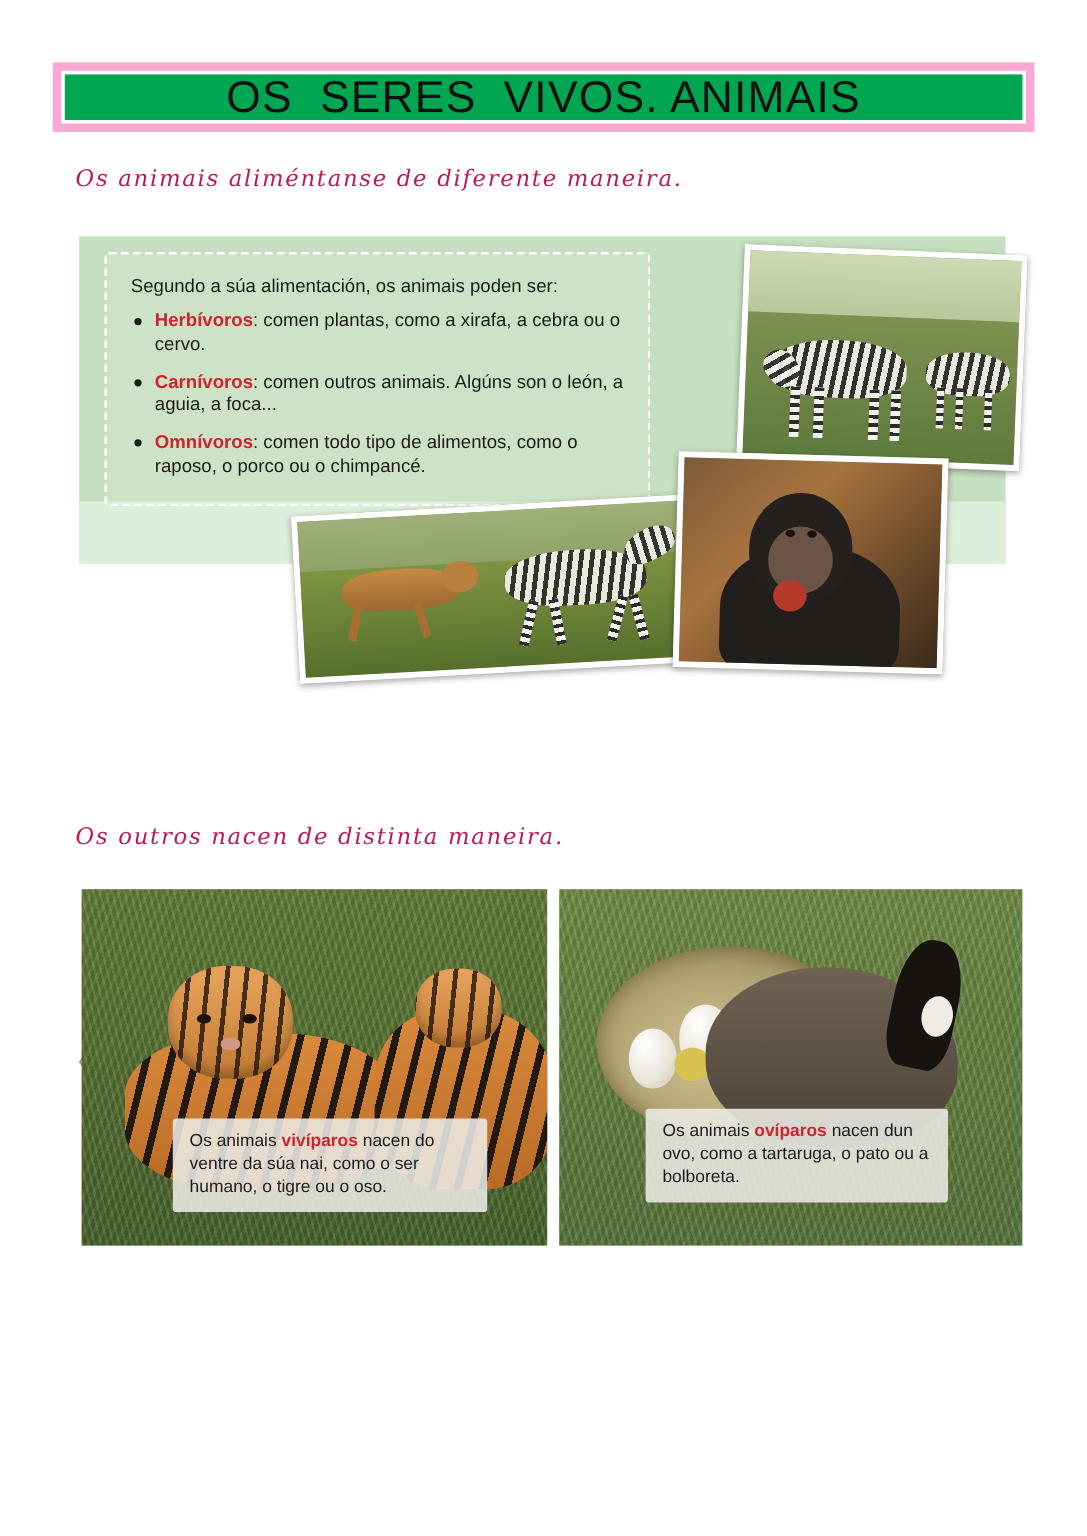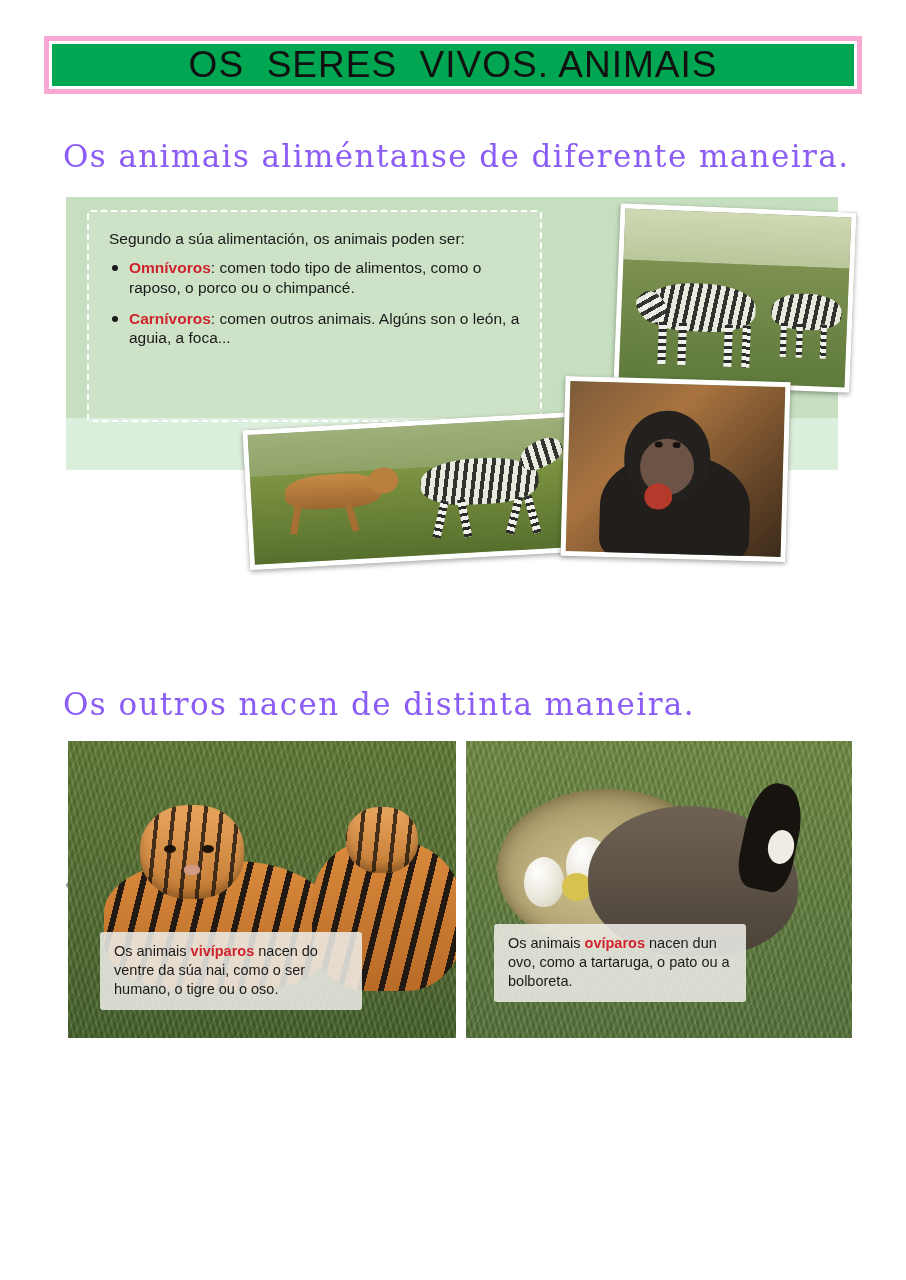--- a/index.html
+++ b/index.html
@@ -12,24 +12,24 @@
     background: #ffffff;
     font-family: "Liberation Sans", sans-serif;
     position: relative;
     overflow: hidden;
   }
 
   
   .title-wrap {
     position: absolute;
     left: 44px;
-    top: 36px;
+    top: 52px;
     width: 818px;
     height: 58px;
-    border: 5px solid #f9a8d4;
+    border: 7px solid #f9a8d4;
     box-sizing: border-box;
     padding: 3px;
     background: #ffffff;
   }
   .title-bar {
     width: 100%;
     height: 100%;
     background: #00a651;
     box-sizing: border-box;
     display: flex;
@@ -41,22 +41,23 @@
     font-size: 37px;
     letter-spacing: 1px;
     color: #111111;
     white-space: pre;
   }
 
   
   .script-heading {
     position: absolute;
     font-family: "DejaVu Serif", serif;
-    font-size: 31px;
-    color: #8b5cf6;
+    font-style: italic;
+    font-size: 19px;
+    color: #be185d;
     letter-spacing: 1.4px;
     white-space: nowrap;
   }
   #heading-feeding { left: 63px; top: 138px; }
   #heading-birth  { left: 63px; top: 686px; }
 
   
   .feeding-panel {
     position: absolute;
     left: 66px;
@@ -284,20 +285,21 @@
   }
   .caption-box {
     position: absolute;
     background: rgba(236,235,229,0.88);
     border-radius: 3px;
     padding: 10px 6px 11px 14px;
     font-size: 14.5px;
     line-height: 1.32;
     color: #1a1a1a;
     box-sizing: border-box;
+    margin-left: 44px;
   }
   #caption-vivip { left: 32px; bottom: 28px; width: 262px; }
   #caption-ovip  { left: 28px; bottom: 36px; width: 252px; }
 
   .arrow-mark {
     position: absolute;
     left: 62px; top: 868px;
     width: 18px; height: 34px;
     color: #9aa09a;
     font-size: 26px;
@@ -315,24 +317,27 @@
 
 <div class="script-heading" id="heading-feeding">Os animais aliméntanse de diferente maneira.</div>
 
 <div class="feeding-panel">
   <div class="panel-lower"></div>
 
   <div class="dashed-box">
     <p class="intro-line">Segundo a súa alimentación, os animais poden ser:</p>
     <ul class="bullet-list">
       <li>
-        <span class="term">Omnívoros</span><span>: </span><span>comen todo tipo de alimentos, como o raposo, o porco ou o chimpancé.</span>
+        <span class="term">Herbívoros</span><span>: </span><span>comen plantas, como a xirafa, a cebra ou o cervo.</span>
       </li>
       <li>
         <span class="term">Carnívoros</span><span>: </span><span>comen outros animais. Algúns son o león, a aguia, a foca...</span>
+      </li>
+      <li>
+        <span class="term">Omnívoros</span><span>: </span><span>comen todo tipo de alimentos, como o raposo, o porco ou o chimpancé.</span>
       </li>
     </ul>
   </div>
 
   <div class="photo" id="photo-zebras">
     <div class="sky"></div>
     <div class="ground"></div>
     <div class="zebra-stripes" style="left:22px; top:72px; width:112px; height:48px;"></div>
     <div class="leg" style="left:38px; top:112px; width:8px; height:42px;"></div>
     <div class="leg" style="left:58px; top:112px; width:8px; height:42px;"></div>

